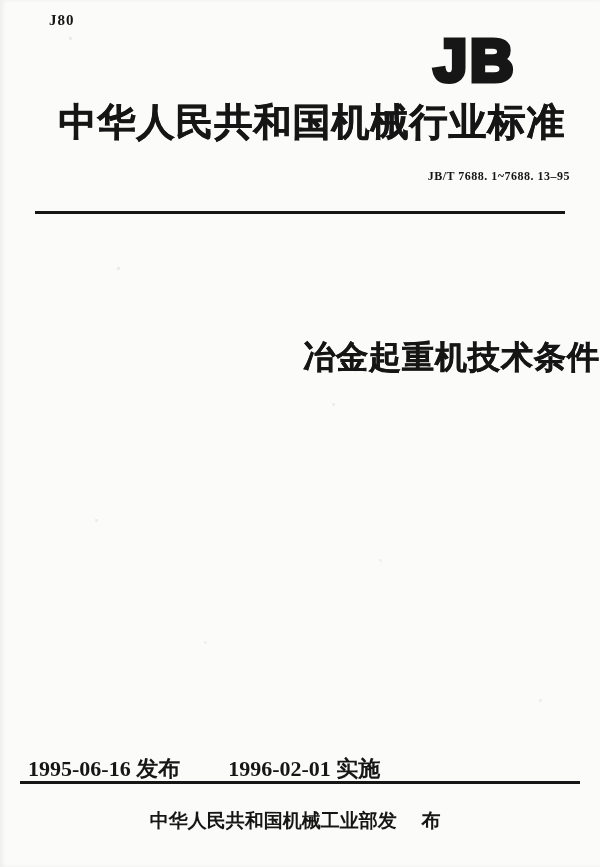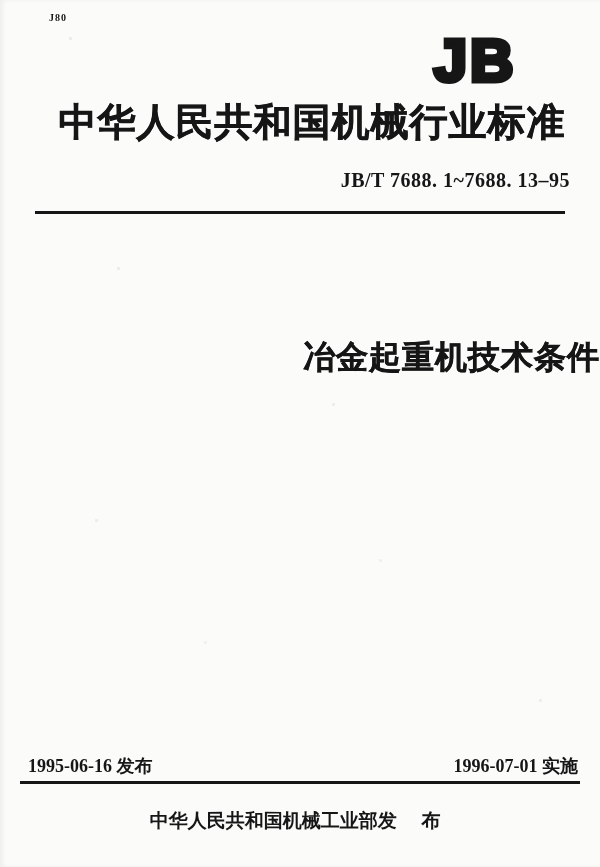--- a/index.html
+++ b/index.html
@@ -20,21 +20,21 @@
     box-shadow: inset 3px 0 4px rgba(0,0,0,0.05);
   }
 
   
   .doc-code {
     position: absolute;
     left: 49px;
     top: 12px;
     font-family: "Liberation Serif", serif;
     font-weight: bold;
-    font-size: 10px;
+    font-size: 15px;
     letter-spacing: 1px;
   }
 
   
   .jb-logo {
     position: absolute;
     left: 416px;
     top: 24px;
     width: 118px;
     height: 66px;
@@ -66,21 +66,21 @@
     -webkit-text-stroke: 0.6px currentColor;
   }
 
   
   .std-number {
     position: absolute;
     top: 169px;
     right: 30px;
     font-family: "Liberation Serif", serif;
     font-weight: bold;
-    font-size: 20px;
+    font-size: 12px;
     letter-spacing: 0.5px;
     white-space: nowrap;
   }
 
   .rule {
     position: absolute;
     background: var(--ink);
     border: none;
   }
   .rule-top {
@@ -111,26 +111,26 @@
     -webkit-text-stroke: 0.5px currentColor;
   }
 
   
   .dates-row {
     position: absolute;
     top: 754px;
     left: 28px;
     right: 22px;
     display: flex;
-    justify-content: space-between;
     align-items: baseline;
     font-family: "Liberation Serif", serif;
     font-weight: bold;
-    font-size: 18px;
+    font-size: 22px;
     white-space: nowrap;
+    gap: 48px;
   }
 
   
   .publisher-row {
     position: absolute;
     top: 808px;
     left: 0;
     width: 100%;
     display: flex;
     justify-content: center;
@@ -175,21 +175,21 @@
   <h1 class="std-heading">中华人民共和国机械行业标准</h1>
 
   <div class="std-number">JB/T 7688. 1~7688. 13–95</div>
 
   <div class="rule rule-top"></div>
 
   <h2 class="doc-title">冶金起重机技术条件</h2>
 
   <div class="dates-row">
     <span>1995-06-16 发布</span>
-    <span>1996-07-01 实施</span>
+    <span>1996-02-01 实施</span>
   </div>
 
   <div class="rule rule-bottom"></div>
 
   <div class="publisher-row">
     <span>中华人民共和国机械工业部</span>
     <span class="publish-action">发 布</span>
   </div>
 
   <div class="speckles"></div>

